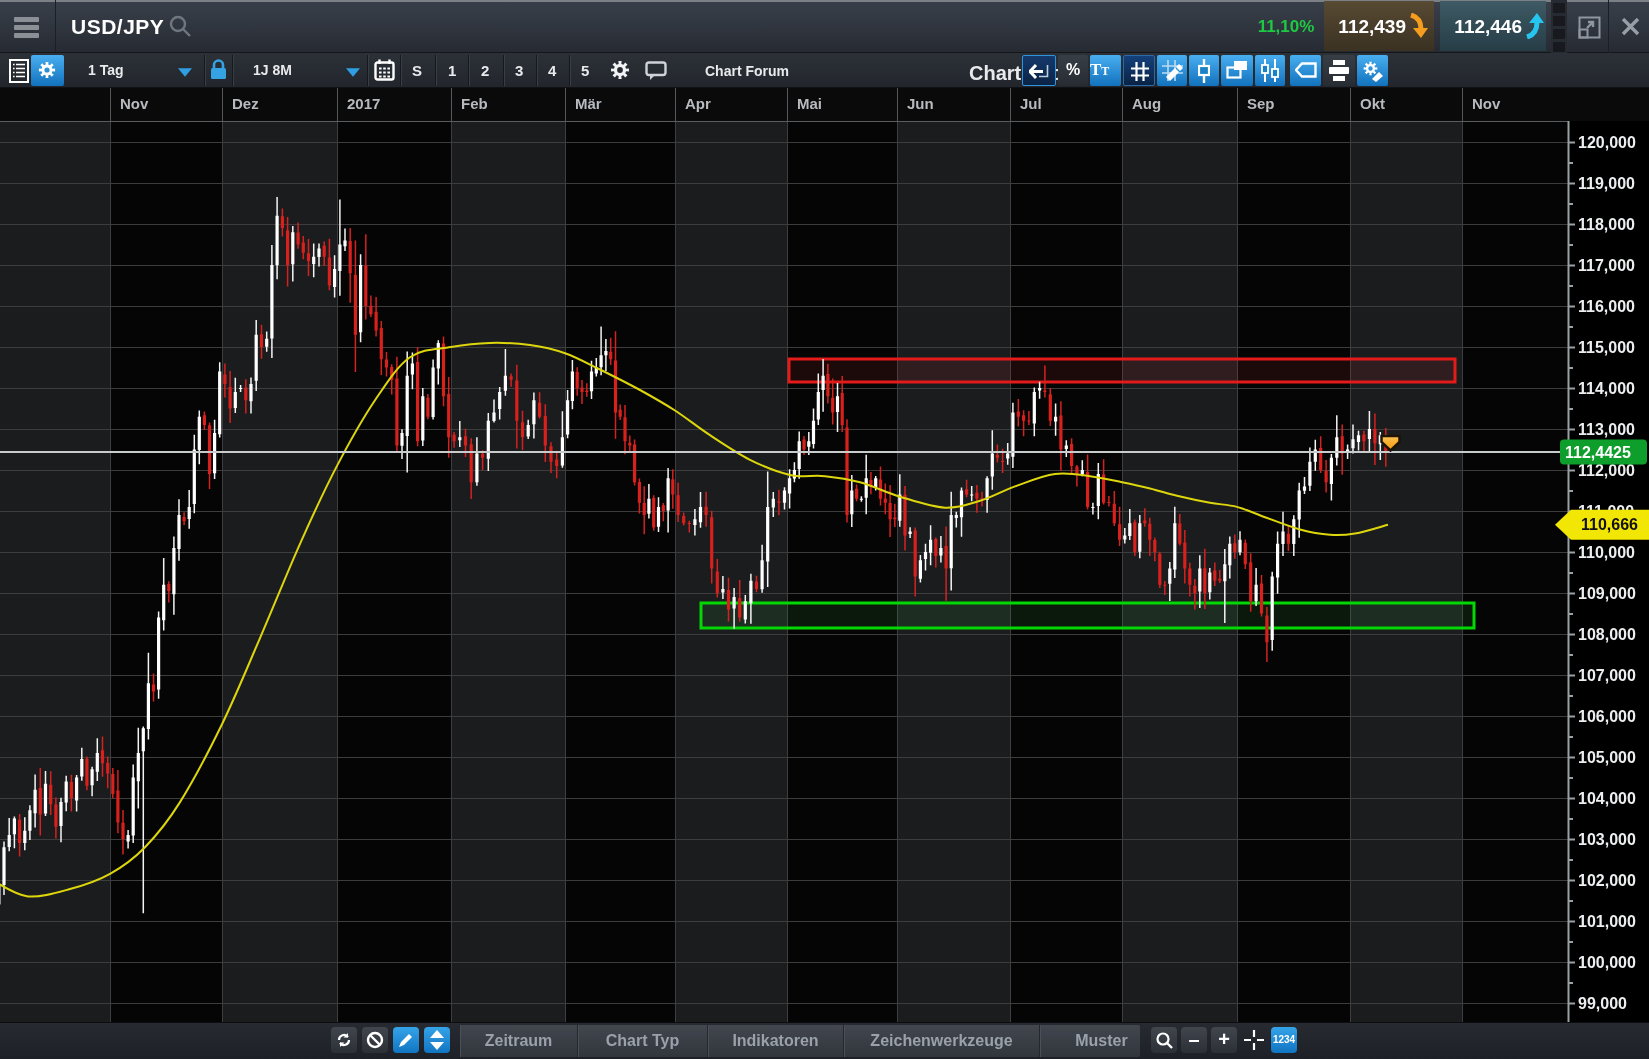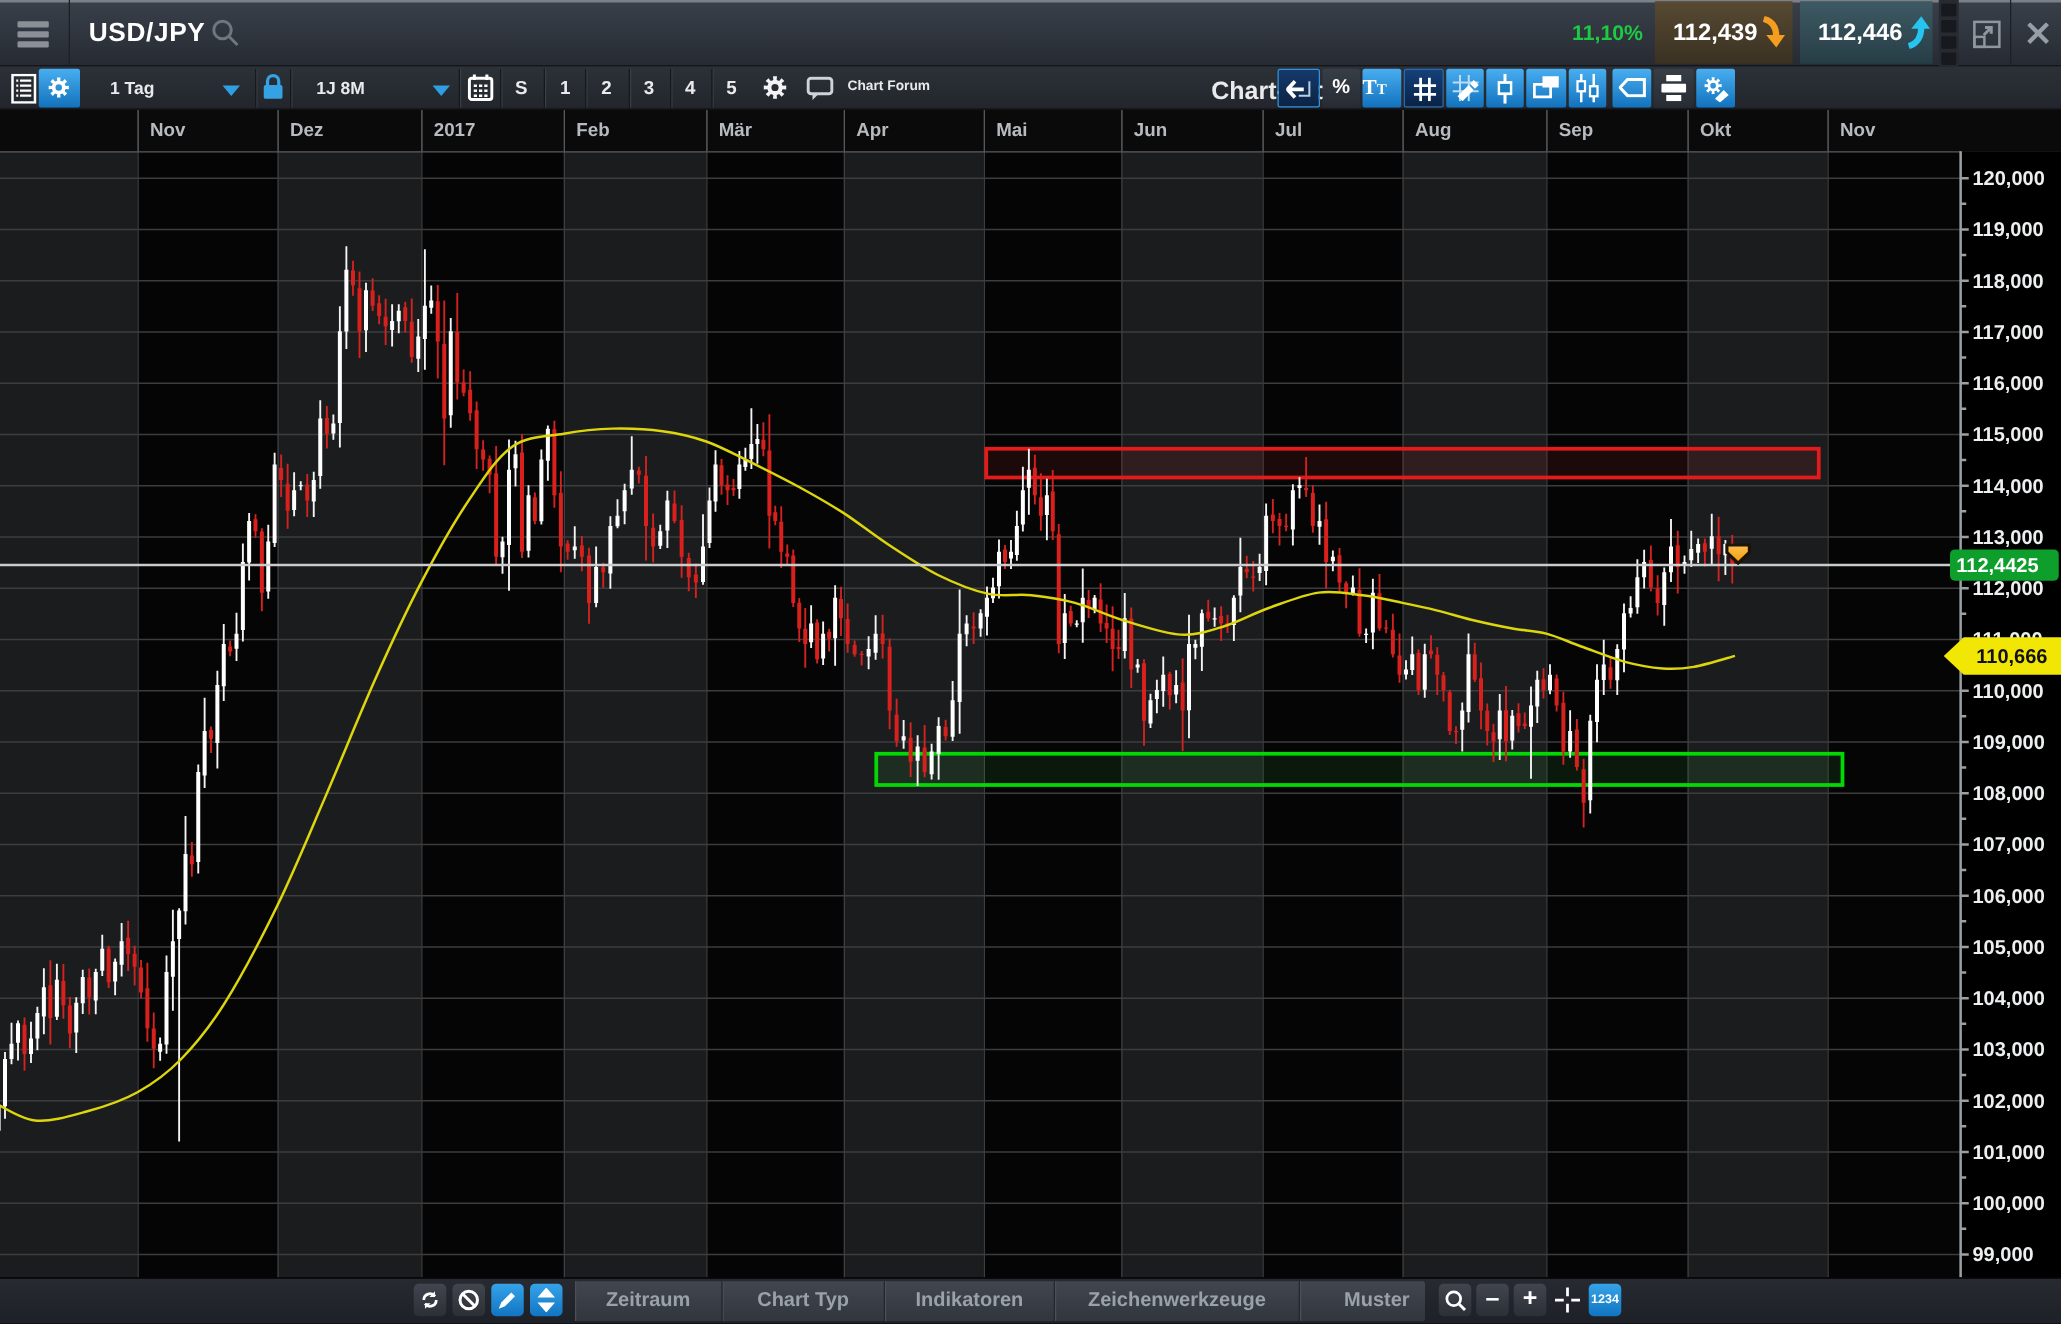--- a/index.html
+++ b/index.html
@@ -131,21 +131,21 @@
  <div class="tlab" style="left:548px;font-size:15px">4</div>
  <div class="tsep" style="left:569px"></div>
  <div class="tlab" style="left:581px;font-size:15px">5</div>
  <svg class="abs" style="left:610px;top:7px" width="20" height="20" viewBox="0 0 18 18">
    <path d="M17.07 7.56 L17.07 10.44L14.47 10.20 L13.72 12.02L15.73 13.69 L13.69 15.73L12.02 13.72 L10.20 14.47L10.44 17.07 L7.56 17.07L7.80 14.47 L5.98 13.72L4.31 15.73 L2.27 13.69L4.28 12.02 L3.53 10.20L0.93 10.44 L0.93 7.56L3.53 7.80 L4.28 5.98L2.27 4.31 L4.31 2.27L5.98 4.28 L7.80 3.53L7.56 0.93 L10.44 0.93L10.20 3.53 L12.02 4.28L13.69 2.27 L15.73 4.31L13.72 5.98 L14.47 7.80ZM6.40 9.00 A2.60 2.60 0 1 0 11.60 9.00 A2.60 2.60 0 1 0 6.40 9.00 Z" fill="#f2f3f4" fill-rule="evenodd"></path>
       </svg>
  <svg class="abs" style="left:645px;top:8px" width="22" height="20" viewBox="0 0 22 20">
    <rect x="1.5" y="1.5" width="19" height="12.5" rx="2.5" fill="none" stroke="#cfd3d7" stroke-width="2.4"></rect>
    <path d="M5 14L5 19L10 14Z" fill="#cfd3d7"></path>
       </svg>
- <div class="tlab" style="left:678px;font-size:11px;top:10px">Chart Forum</div>
+ <div class="tlab" style="left:705px;font-size:14px;top:10px">Chart Forum</div>
  <div class="tlab" style="left:969px;font-size:20px">Chart-Tools</div>
  <div class="tbtn nav" style="left:1022px;width:34px">
   <svg class="abs" style="left:6px;top:7px" width="21" height="17" viewBox="0 0 21 17">
    <path d="M1 8.5H14M7 2L1 8.5L7 15" fill="none" stroke="#fff" stroke-width="3"></path>
    <path d="M18.5 2V13.5H10" fill="none" stroke="#b9cfe2" stroke-width="1.6"></path>
         </svg>
       </div>
  <div class="tbtn dark" style="left:1058px;width:30px;color:#fff;font-weight:bold;font-size:16px;text-align:center;line-height:30px">%</div>
  <div class="tbtn blue" style="left:1090px;width:31px;color:#fff;font-weight:bold;font-size:17px;line-height:29px;font-family:'Liberation Serif',serif">T<span style="font-size:12px">T</span></div>
  <div class="tbtn" style="left:1123px;width:32px;background:linear-gradient(#14407a,#0a2346);border:1px solid #2a6aa8">

